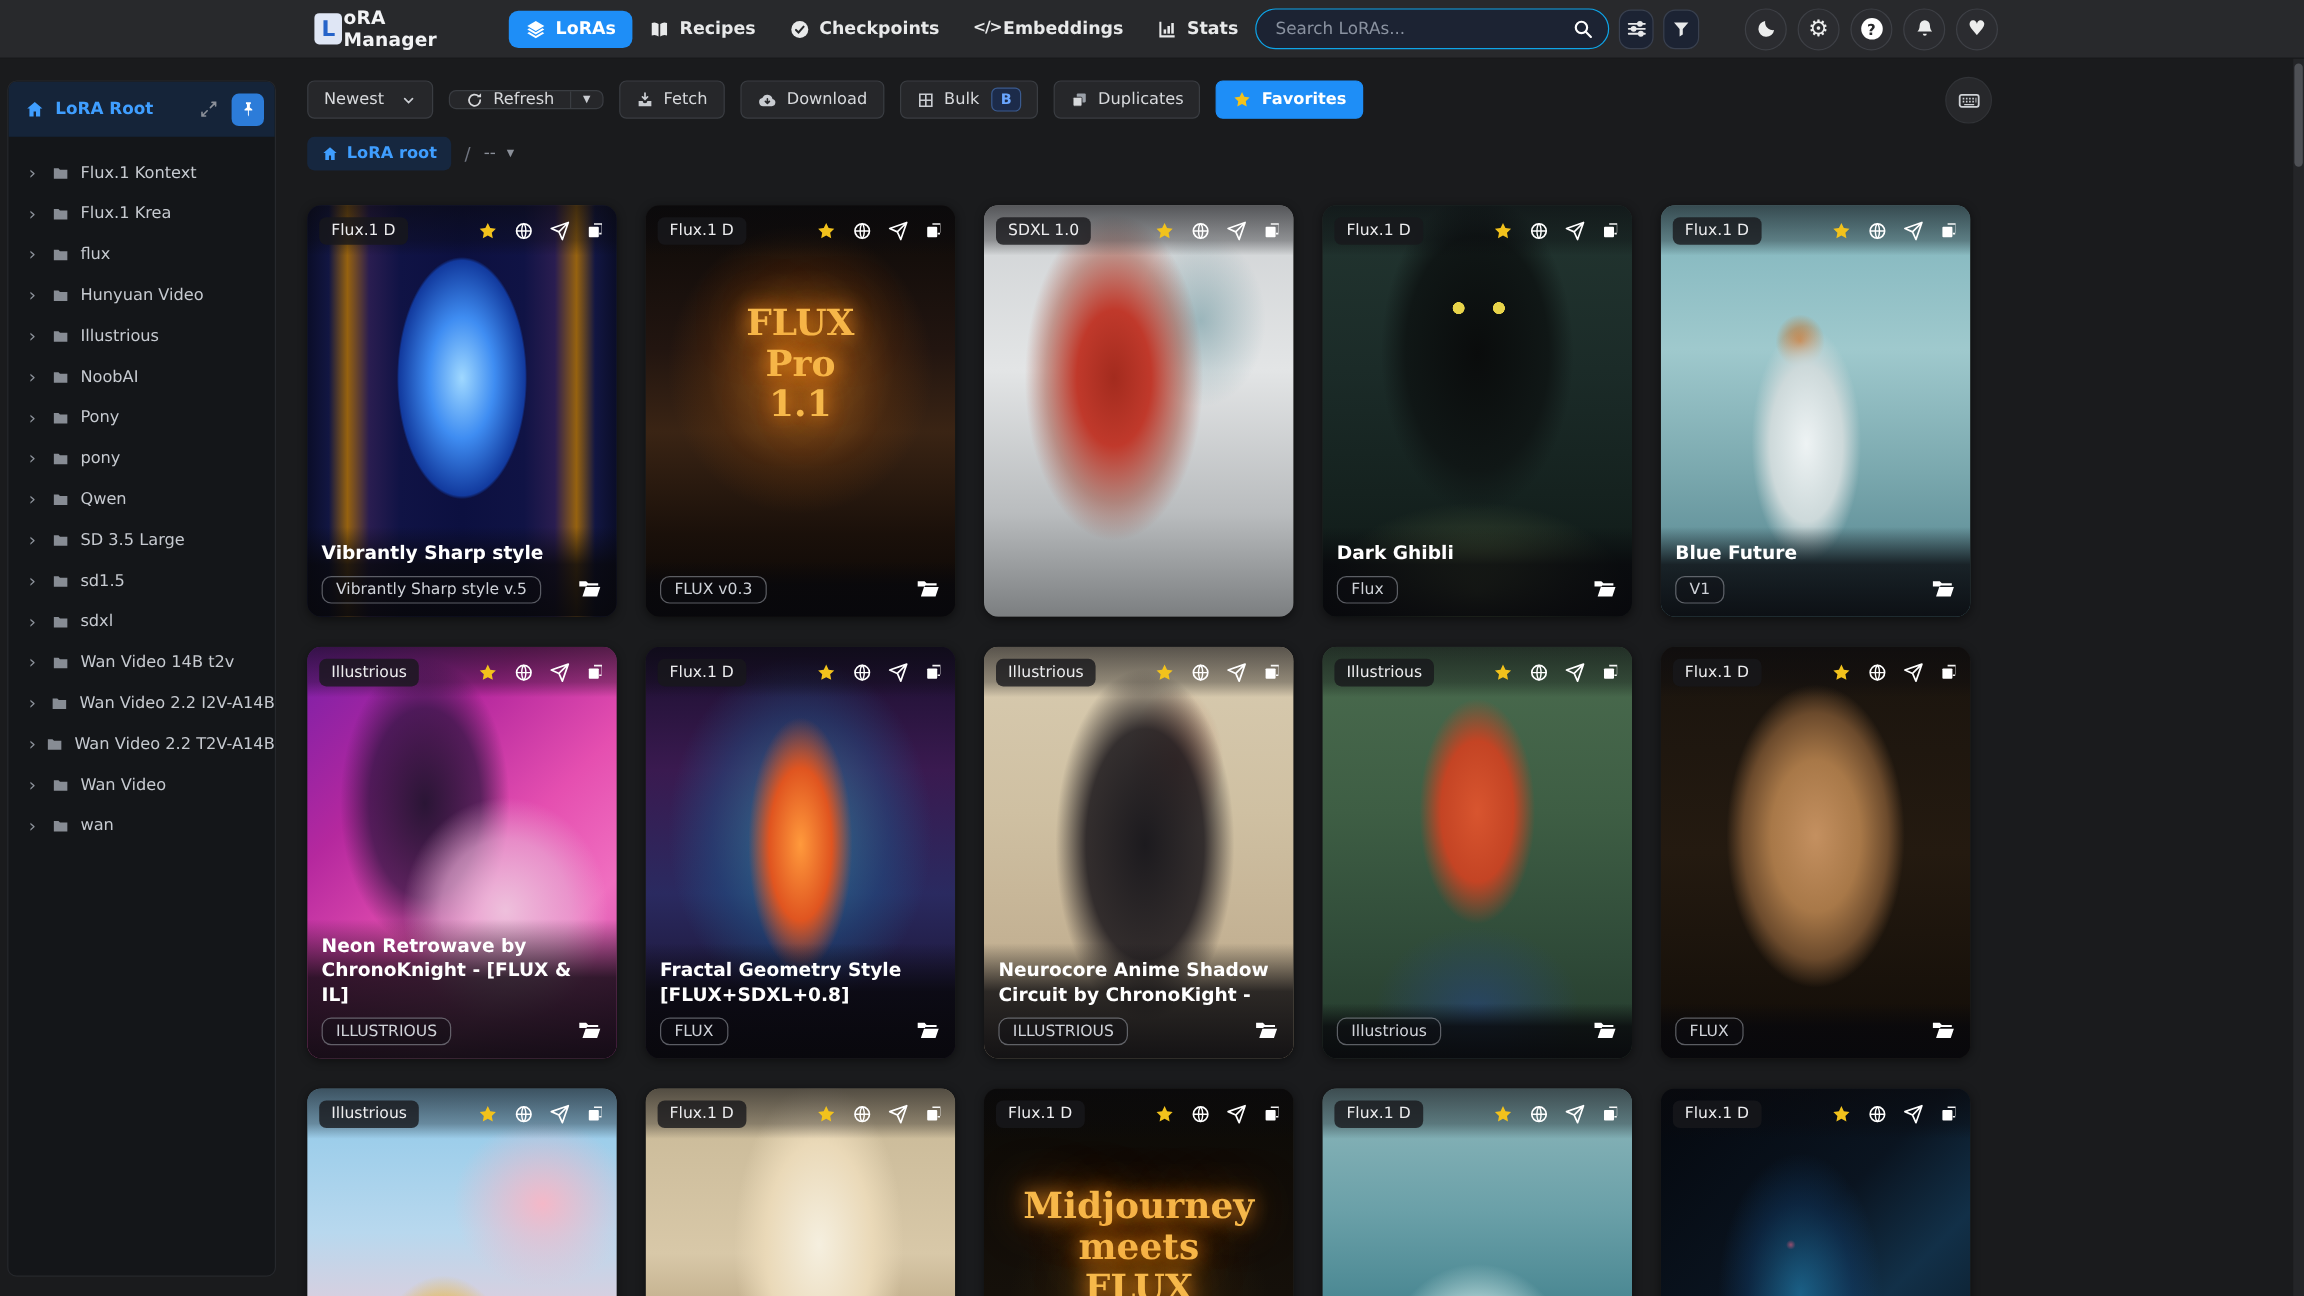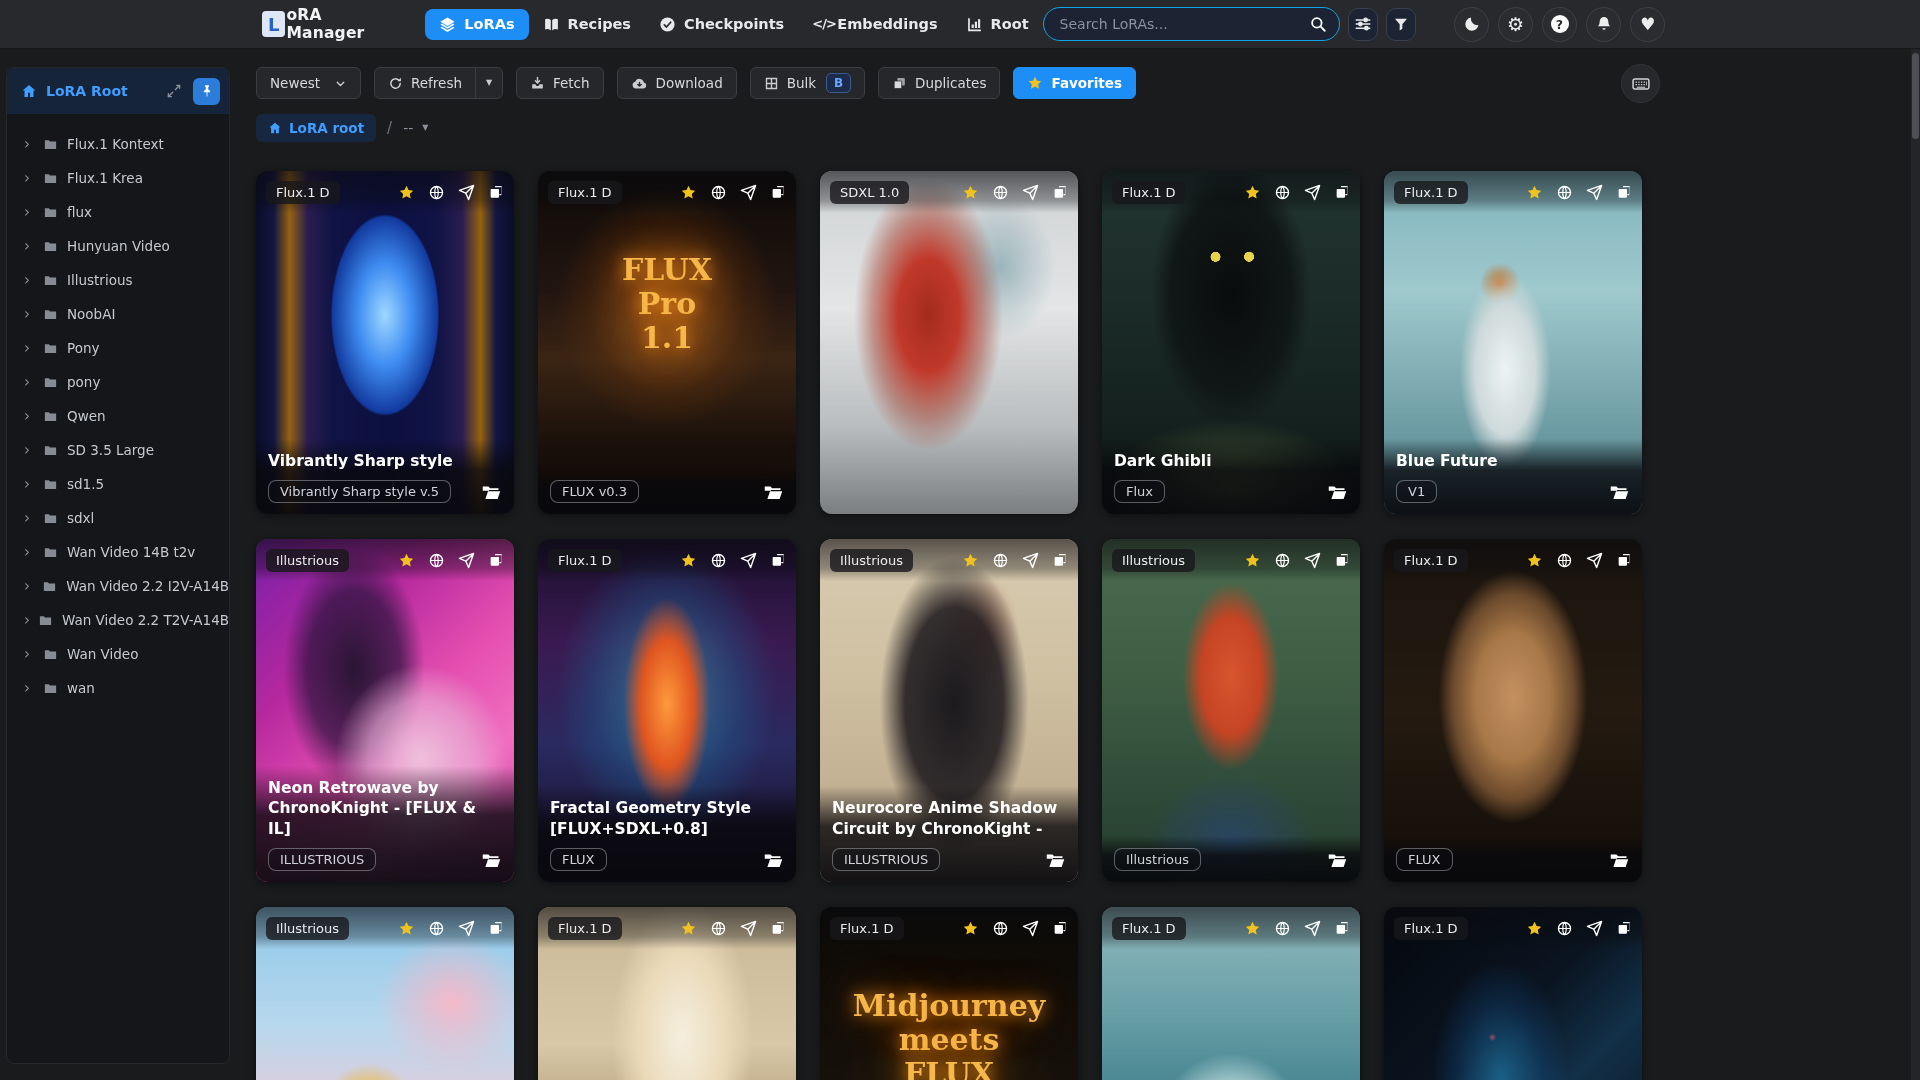--- a/index.html
+++ b/index.html
@@ -54,21 +54,21 @@
   .f-chev{color:#8d939b;font-size:15px;width:15px;line-height:1}
   .f-ico{color:#878c94;margin:0 9px 0 4px}
   .f-label{color:#c6cad0;font-size:13.5px;white-space:nowrap}
 
   
   .toolbar{position:absolute;left:256px;top:67px;display:flex;gap:13px;align-items:center;z-index:3}
   .tbtn{height:32px;background:var(--btn-bg);border:1px solid var(--btn-border);border-radius:6px;
     color:var(--btn-text);font-size:13.5px;display:flex;align-items:center;gap:8px;padding:0 13px;cursor:pointer;white-space:nowrap}
   .tbtn .tico{color:#c9ccd1}
   .sort-btn{width:105px;justify-content:space-between}
-  .split{display:flex;height:32px;border:1px solid var(--btn-border);border-radius:6px;overflow:hidden;background:var(--btn-bg)}
+  .split{display:flex;height:16px;border:1px solid var(--btn-border);border-radius:6px;overflow:hidden;background:var(--btn-bg)}
   .split .seg-main{display:flex;align-items:center;gap:8px;padding:0 13px;cursor:pointer;font-size:13.5px}
   .split .seg-arrow{width:27px;display:flex;align-items:center;justify-content:center;border-left:1px solid var(--btn-border);cursor:pointer}
   .caret{font-size:8px;color:#c9ccd1;line-height:1}
   .bulk-badge{height:20px;min-width:25px;padding:0 6px;background:#1c2b4a;border:1px solid #3b5b8f;border-radius:5px;
     color:#6aa6ff;font-size:12px;font-weight:bold;display:flex;align-items:center;justify-content:center;margin-left:2px}
   .fav-btn{background:var(--accent);border-color:var(--accent);color:#fff;font-weight:600}
   .fav-btn .star{color:var(--star)}
   .kbd-btn{position:absolute;left:1621px;top:64px;width:39px;height:39px;border-radius:50%;
     background:#27282b;border:1px solid #313337;display:flex;align-items:center;justify-content:center;
     color:#d0d3d7;cursor:pointer;z-index:3}
@@ -93,21 +93,21 @@
   .card-top{position:absolute;left:0;right:0;top:0;height:42px;z-index:2;display:flex;
     justify-content:space-between;align-items:center;padding:0 10px;
     background:linear-gradient(180deg,rgba(10,10,14,.62) 0%,rgba(10,10,14,.34) 70%,rgba(10,10,14,0) 100%)}
   .model-badge{background:rgba(24,24,28,.8);border-radius:6px;padding:4px 10px;color:#ececee;font-size:13px}
   .card-icons{display:flex;align-items:center;gap:13px}
   .ci{color:#fff;cursor:pointer}
   .ci.star{color:var(--star)}
   .card-bottom{position:absolute;left:0;right:0;bottom:0;z-index:2;padding:12px 12px 11px;
     background:linear-gradient(0deg,rgba(8,8,12,.93) 0%,rgba(8,8,12,.8) 58%,rgba(8,8,12,0) 100%)}
   .card-title{color:#fff;font-weight:bold;font-size:15.5px;line-height:1.32;margin-bottom:9px}
-  .chip-row{display:flex;justify-content:space-between;align-items:flex-end}
+  .chip-row{display:flex;justify-content:space-between;}
   .tag-chip{border:1.5px solid rgba(190,195,205,.45);background:rgba(15,15,20,.35);border-radius:8px;
     padding:3px 11px;color:#cfd2d8;font-size:13px;max-width:200px;white-space:nowrap;overflow:hidden}
   .open-folder{color:#fff;cursor:pointer}
 
   
   .scroll-track{position:absolute;right:0;top:49px;width:9px;bottom:0;background:#242528;z-index:6;cursor:pointer}
   .scroll-thumb{position:absolute;right:1px;top:4px;width:7px;height:86px;background:#4e5055;border-radius:4px;cursor:grab}
 </style>
 </head>
 <body>
@@ -165,21 +165,21 @@
       <div class="nav-item">
 
         <span class="nico">
           <svg width="17" height="17" viewBox="0 0 24 24" fill="currentColor">
             <path d="M3 3h2.4v16H21v2.4H3z"></path>
             <rect x="8" y="12" width="3" height="5"></rect>
             <rect x="12.5" y="8" width="3" height="9"></rect>
             <rect x="17" y="4.5" width="3" height="12.5"></rect>
           </svg>
         </span>
-        <span>Root</span>
+        <span>Stats</span>
       </div>
     </div>
 
   <div class="nav-search">
     <input type="text" placeholder="Search LoRAs..." style="">
     <span style="color:#fff">
       <svg width="18" height="18" viewBox="0 0 24 24" fill="none" stroke="currentColor" stroke-width="2.4" stroke-linecap="round">
           <circle cx="10.5" cy="10.5" r="6.3"></circle>
           <path d="M15.3 15.3 21 21"></path>
         </svg>

